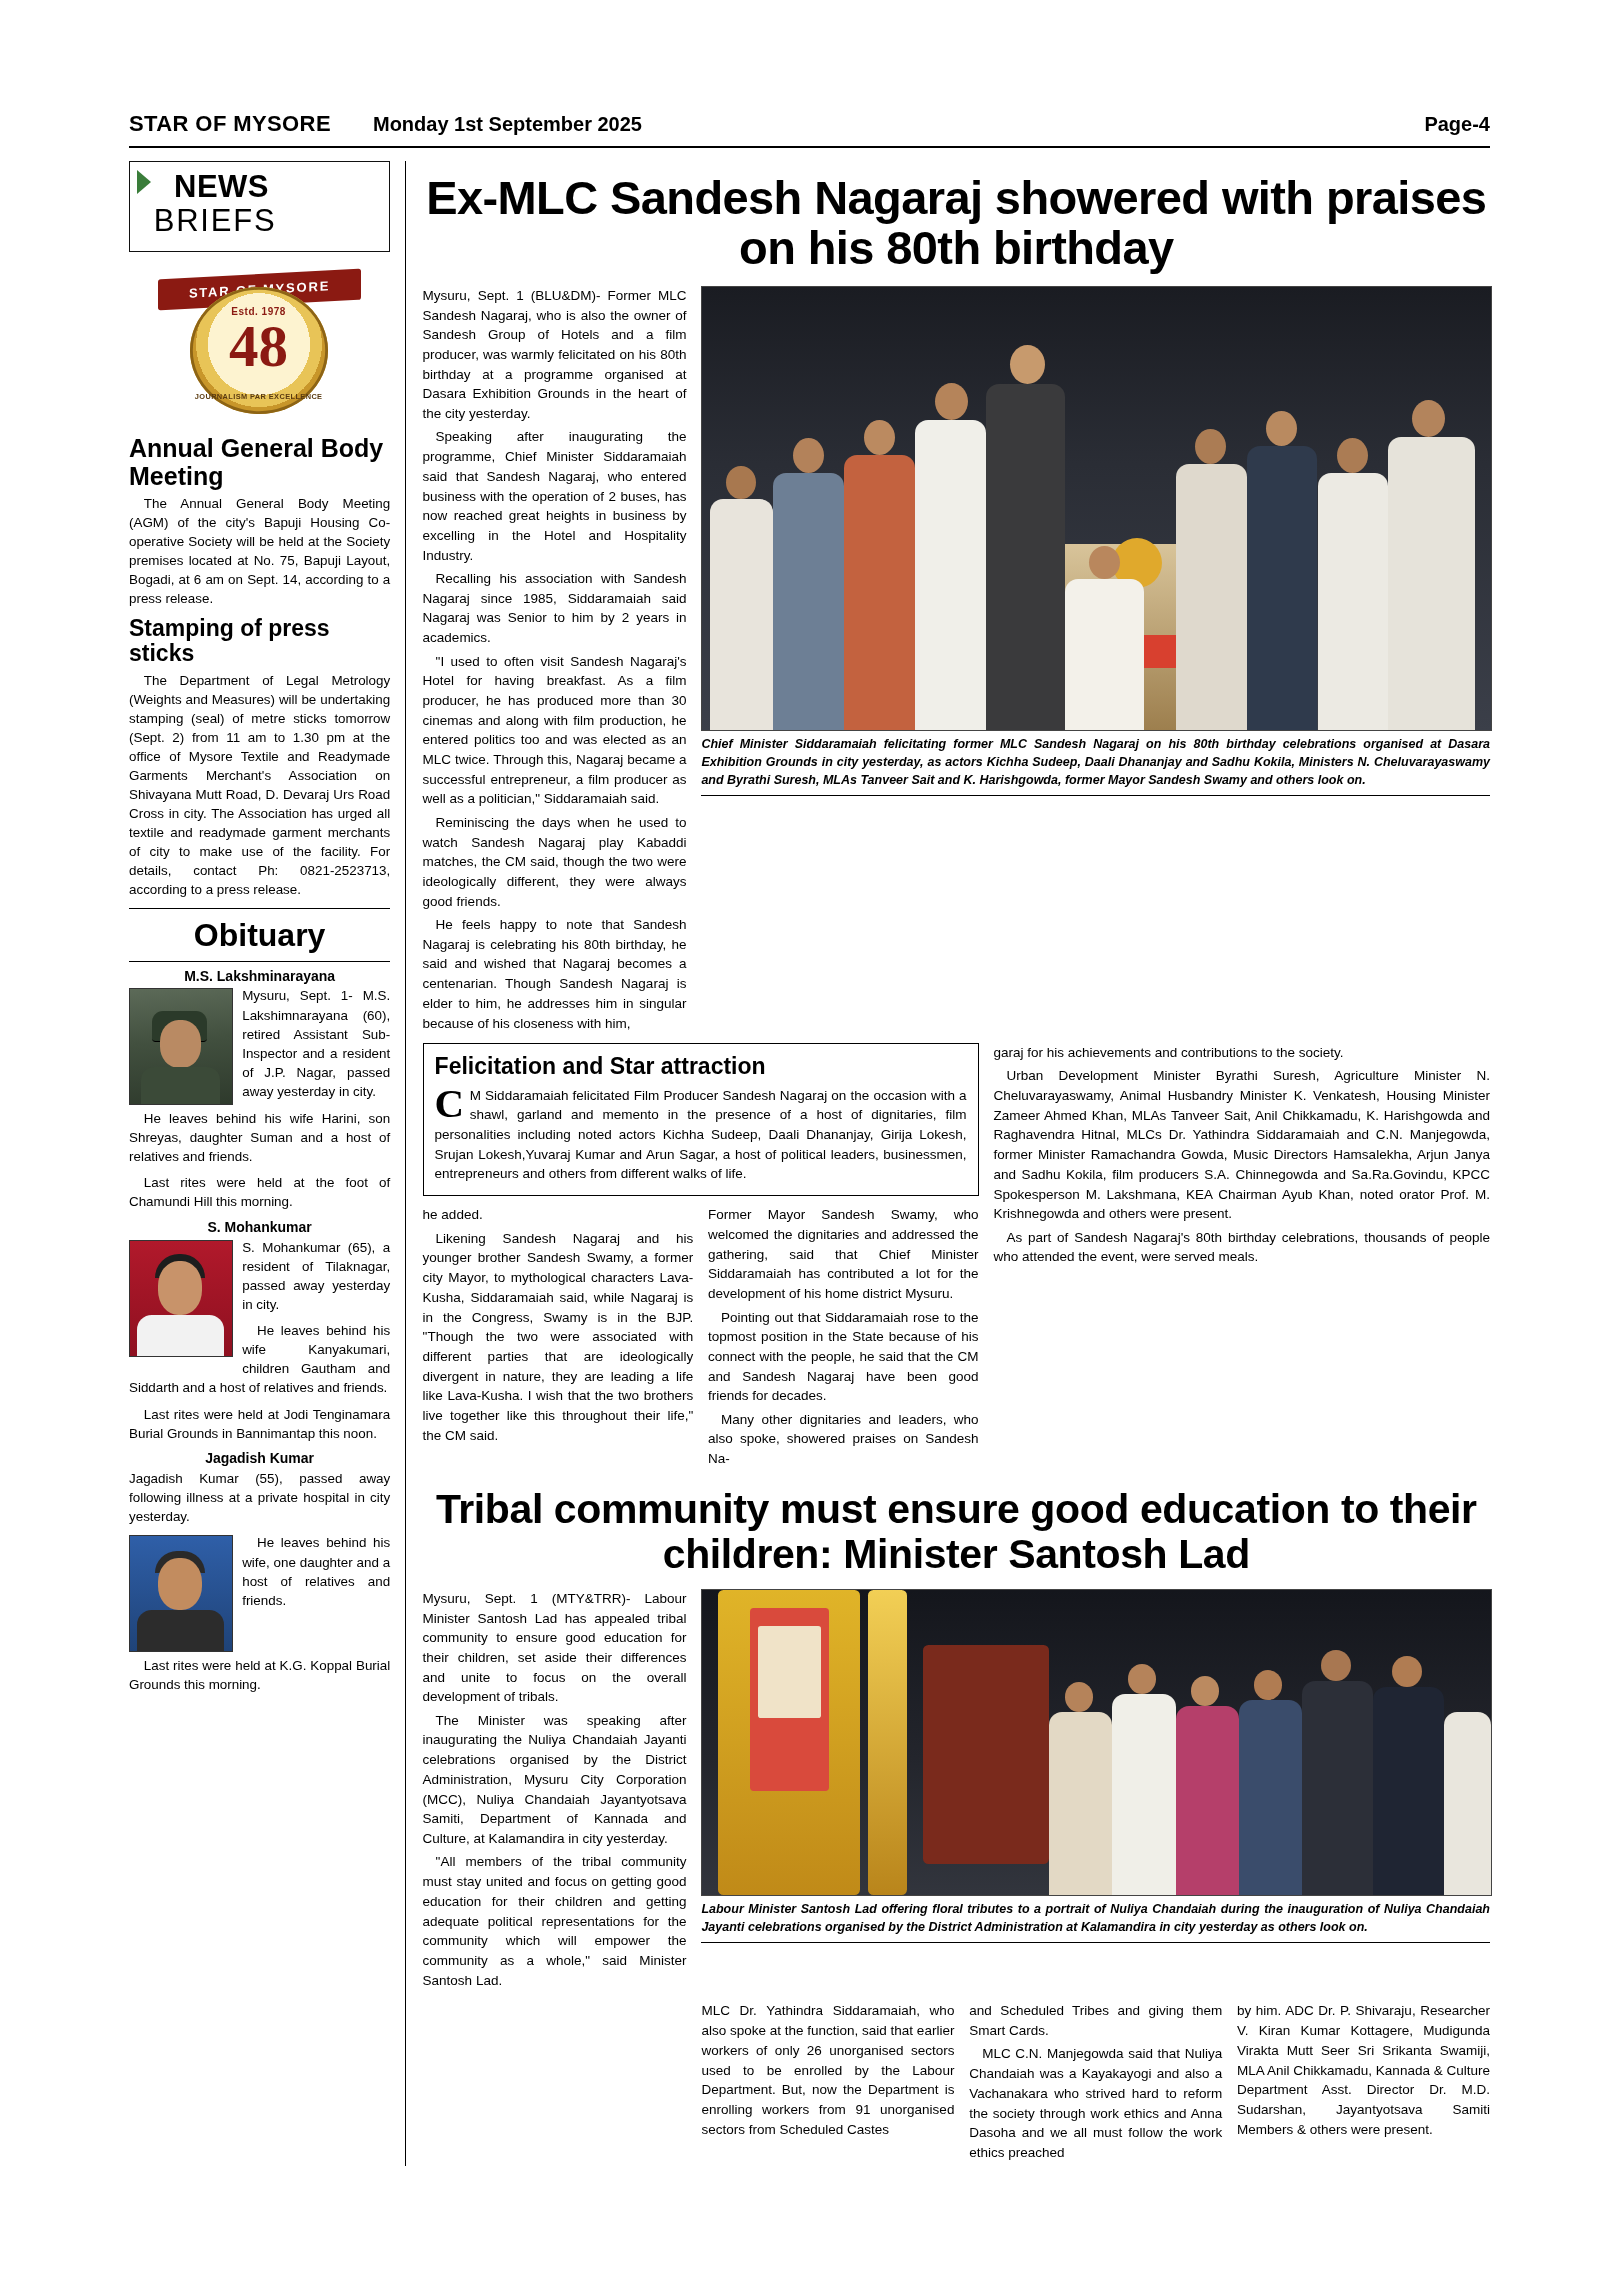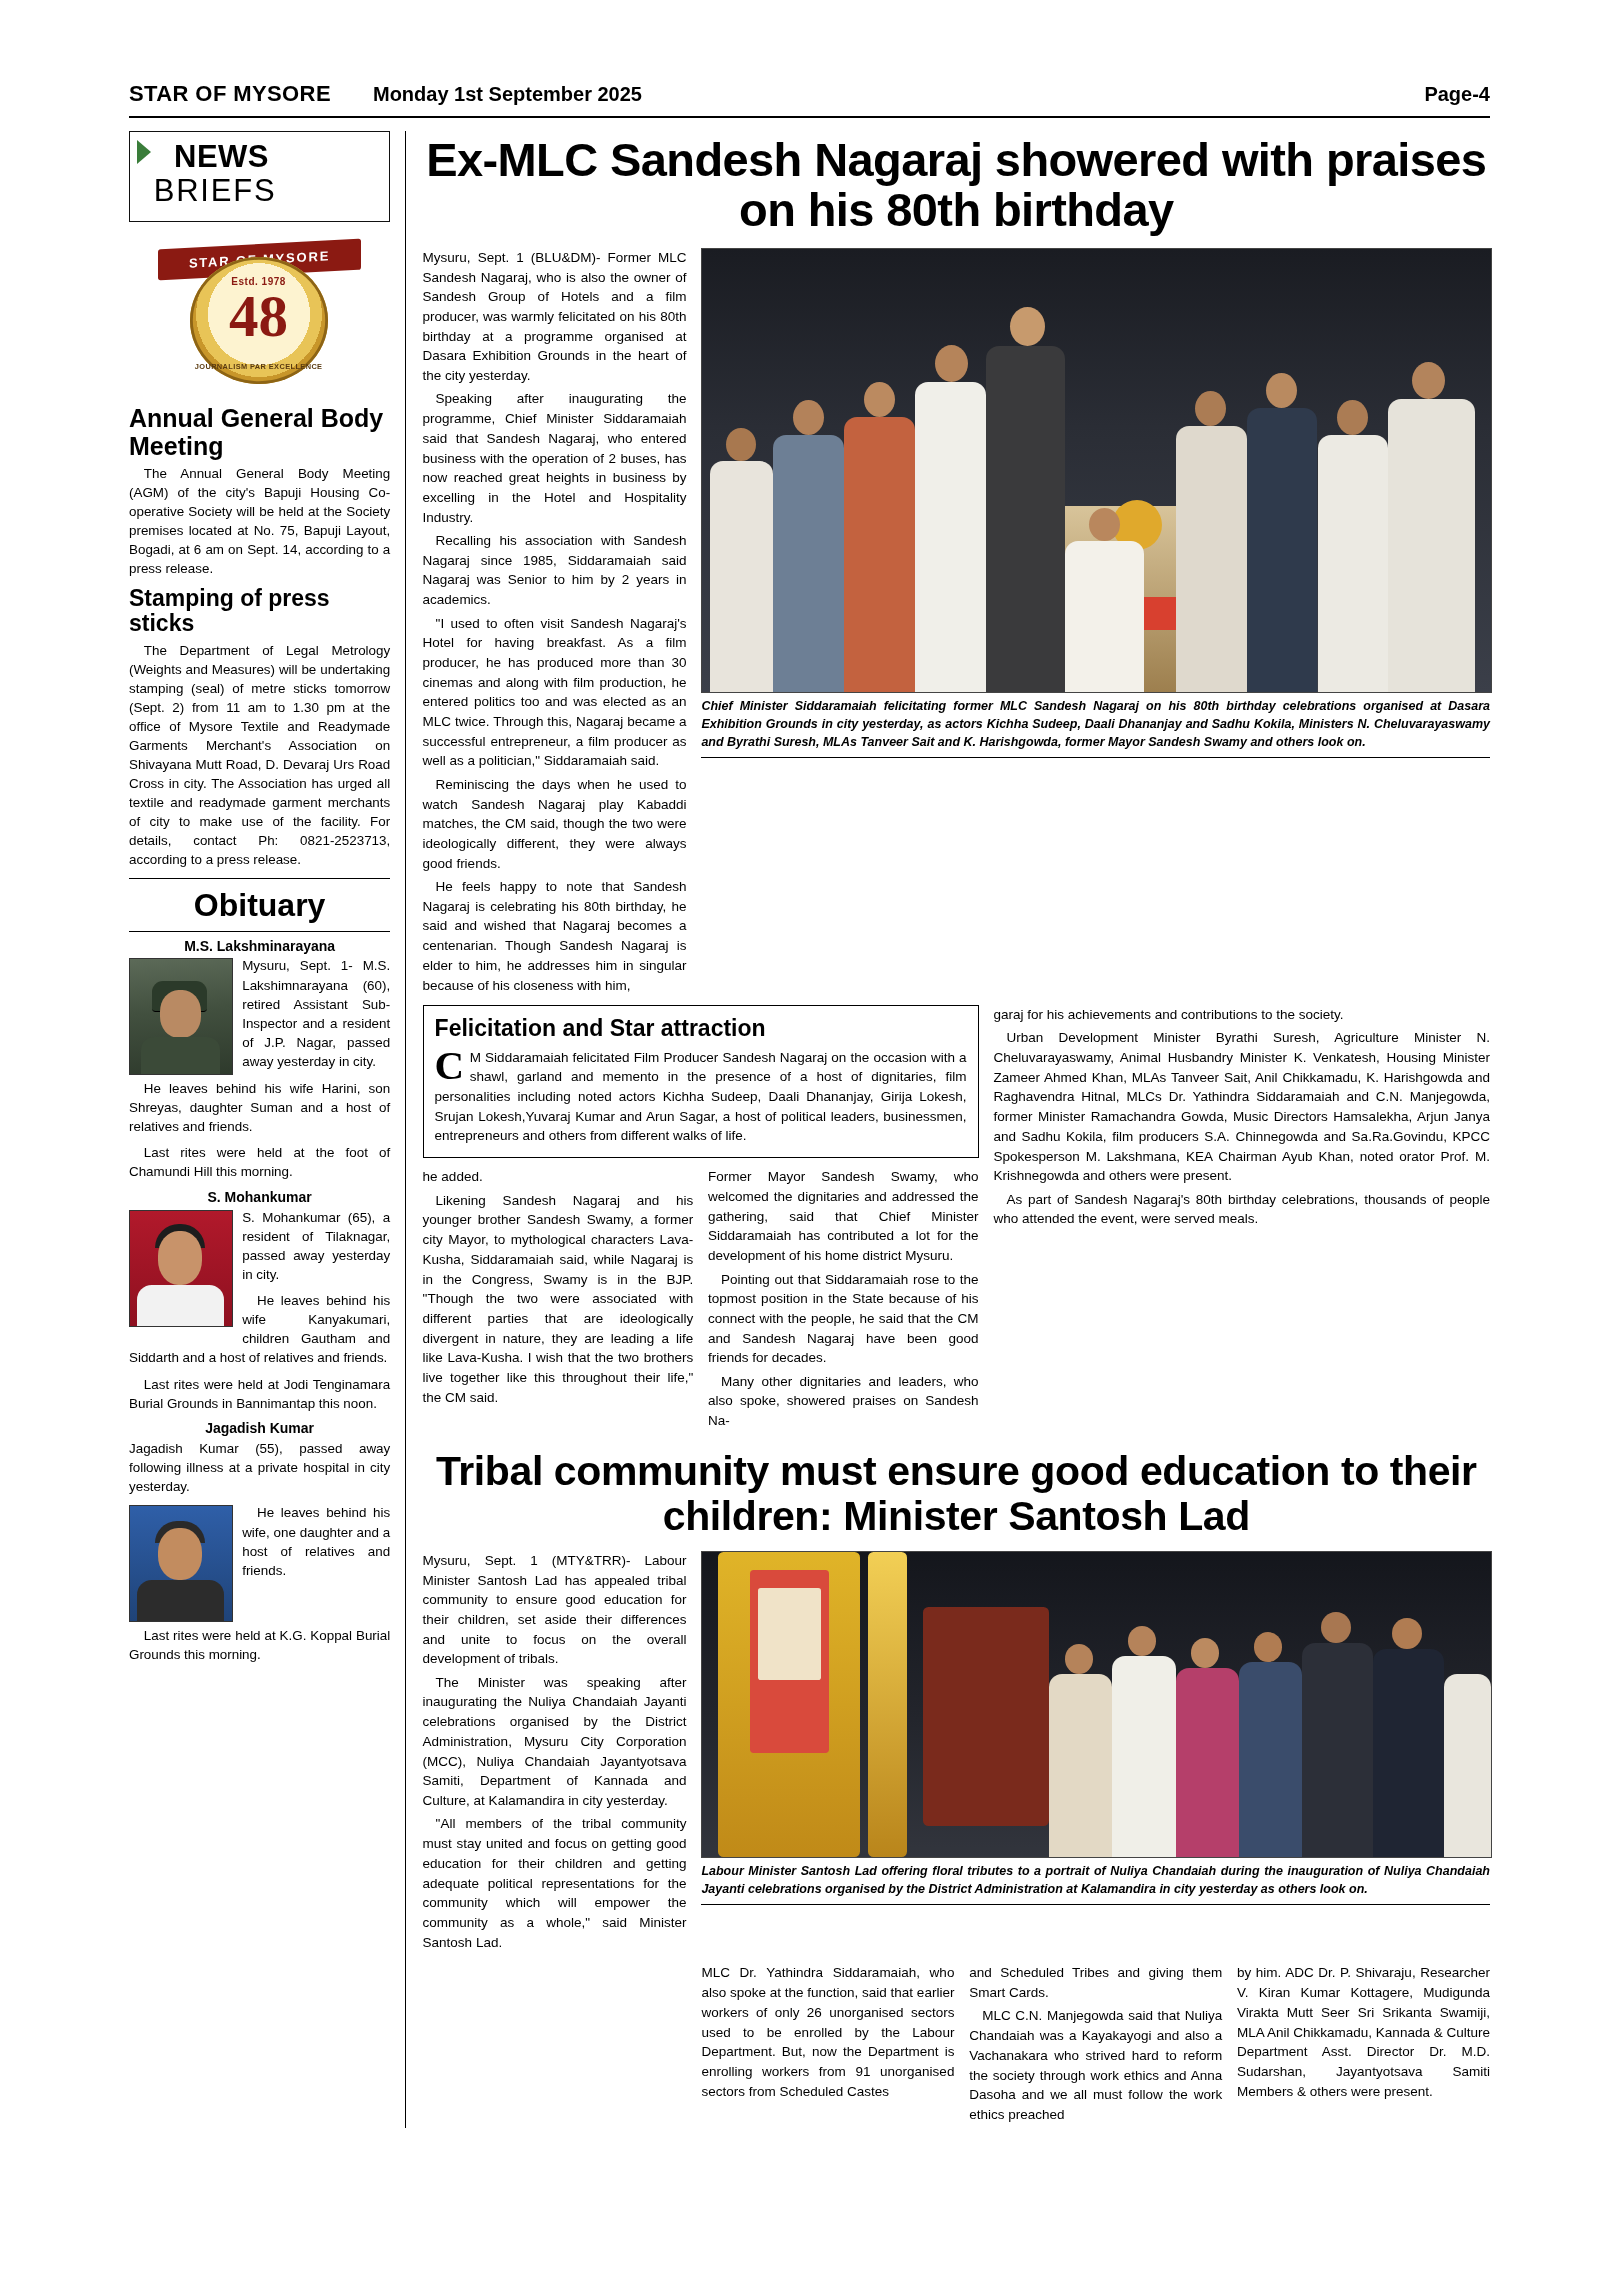--- a/index.html
+++ b/index.html
@@ -7,21 +7,21 @@
     width:1619px;height:2289px;
     background:#ffffff;
     font-family:"Liberation Sans", sans-serif;
     color:#000;
     -webkit-font-smoothing:antialiased;
   }
   .page{
     position:relative;
     width:1619px;height:2289px;
     box-sizing:border-box;
-    padding:81px 129px 83px 129px;
+    padding:111px 129px 83px 129px;
   }
   
   .masthead{
     display:flex;align-items:baseline;
     border-bottom:2.8px solid #000;
     padding-bottom:9.2px;
     margin-bottom:13px;
   }
   .mast-left{font-size:22px;font-weight:bold;letter-spacing:0.4px;}
   .mast-date{font-size:20px;font-weight:bold;margin-left:42px;}
@@ -107,21 +107,21 @@
   .ph2 .body{position:absolute;left:7.4px;top:74px;width:87px;height:42px;background:#f2f2f2;border-radius:14.8px 14.8px 0 0;}
   .ph3 .bg{background:linear-gradient(180deg,#2f5fa8 0%,#1f4378 100%);}
   .ph3 .face{position:absolute;left:28px;top:22px;width:44px;height:52px;border-radius:46%;background:#c28c5f;}
   .ph3 .hair{position:absolute;left:25px;top:14.8px;width:50px;height:22px;border-radius:24px 24px 0 0;background:#2a2a2a;}
   .ph3 .body{position:absolute;left:7.4px;top:74px;width:87px;height:42px;background:#2c2c2c;border-radius:14.8px 14.8px 0 0;}
   .clr{clear:both;}
 
   
   .headline{
     font-size:47px;font-weight:bold;line-height:1.06;text-align:center;
-    letter-spacing:-0.6px;margin:4px 0 13px;
+    letter-spacing:-0.6px;margin:12px 0 13px;
   }
   .headline2{
     font-size:41px;font-weight:bold;line-height:1.08;text-align:center;
     letter-spacing:-0.4px;margin:14.8px 0 13px;
   }
 
   
   .story1{display:flex;gap:14.8px;}
   .s1-col{width:264px;flex:0 0 264px;}
   .s1-right{flex:1;}

